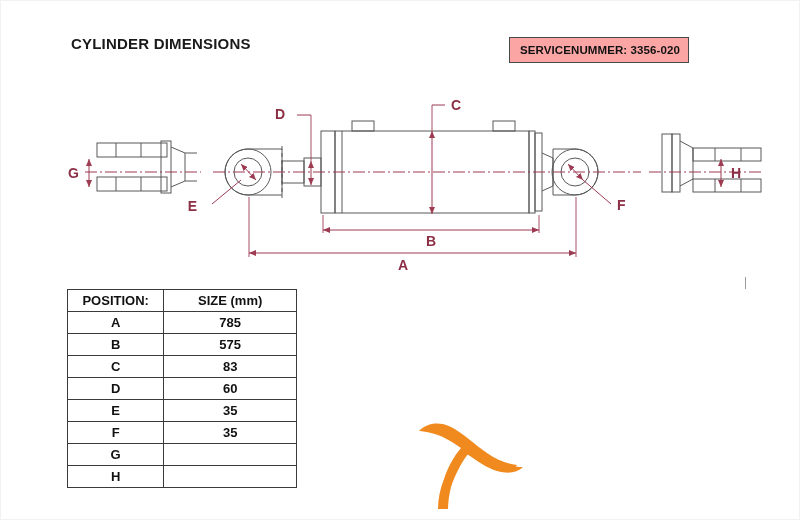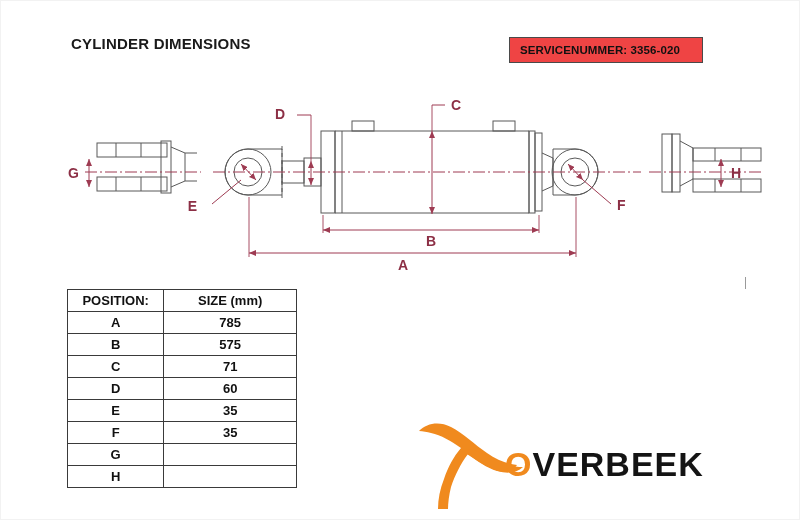--- a/index.html
+++ b/index.html
@@ -17,23 +17,23 @@
     box-sizing:border-box;
   }
   
   #title{
     position:absolute;left:70px;top:34px;
     font-size:15px;font-weight:bold;letter-spacing:.2px;
     color:#1a1a1a;white-space:nowrap;
   }
   #service-box{
     position:absolute;left:508px;top:36px;
-    width:194px;height:26px;
+    width:180px;height:26px;
     border:1px solid #4a4a4a;
-    background:#ef4444;
+    background:#fca5a5;
     display:flex;align-items:center;
     box-sizing:border-box;
   }
   #service-text{
     font-size:11.5px;font-weight:bold;color:#111;
     padding-left:10px;white-space:nowrap;letter-spacing:.1px;
   }
   
   #drawing{position:absolute;left:0;top:0;width:800px;height:520px;}
   
@@ -235,21 +235,21 @@
       <tr>
         <td>A</td>
         <td>785</td>
       </tr>
       <tr>
         <td>B</td>
         <td>575</td>
       </tr>
       <tr>
         <td>C</td>
-        <td>71</td>
+        <td>83</td>
       </tr>
       <tr>
         <td>D</td>
         <td>60</td>
       </tr>
       <tr>
         <td>E</td>
         <td>35</td>
       </tr>
       <tr>
@@ -270,16 +270,15 @@
   <div id="logo">
     <svg id="logo-mark" viewBox="0 0 120 92" xmlns="http://www.w3.org/2000/svg">
       <path d="M6,12 C14,4 26,2 38,8 C50,14 62,26 74,34 C84,41 94,45 104,46
                C100,52 92,54 84,52 C74,49 64,42 55,35
                C48,44 42,56 38,68 C36,76 35,84 35,90
                L25,90 C25,80 27,70 31,60 C35,48 41,37 48,29
                C38,22 28,16 18,14 C14,13 10,12 6,12 Z" fill="#f08a1e"></path>
       <path d="M52,30 C62,30 74,36 86,42 C94,46 102,48 110,48
                C104,54 94,55 85,52 C73,48 62,40 52,34 Z" fill="#f08a1e"></path>
     </svg>
-    <div id="logo-word"><span class="lead">O</span><span>VERBEEK</span></div>
   </div>
 
 </div>
 
 </body></html>

